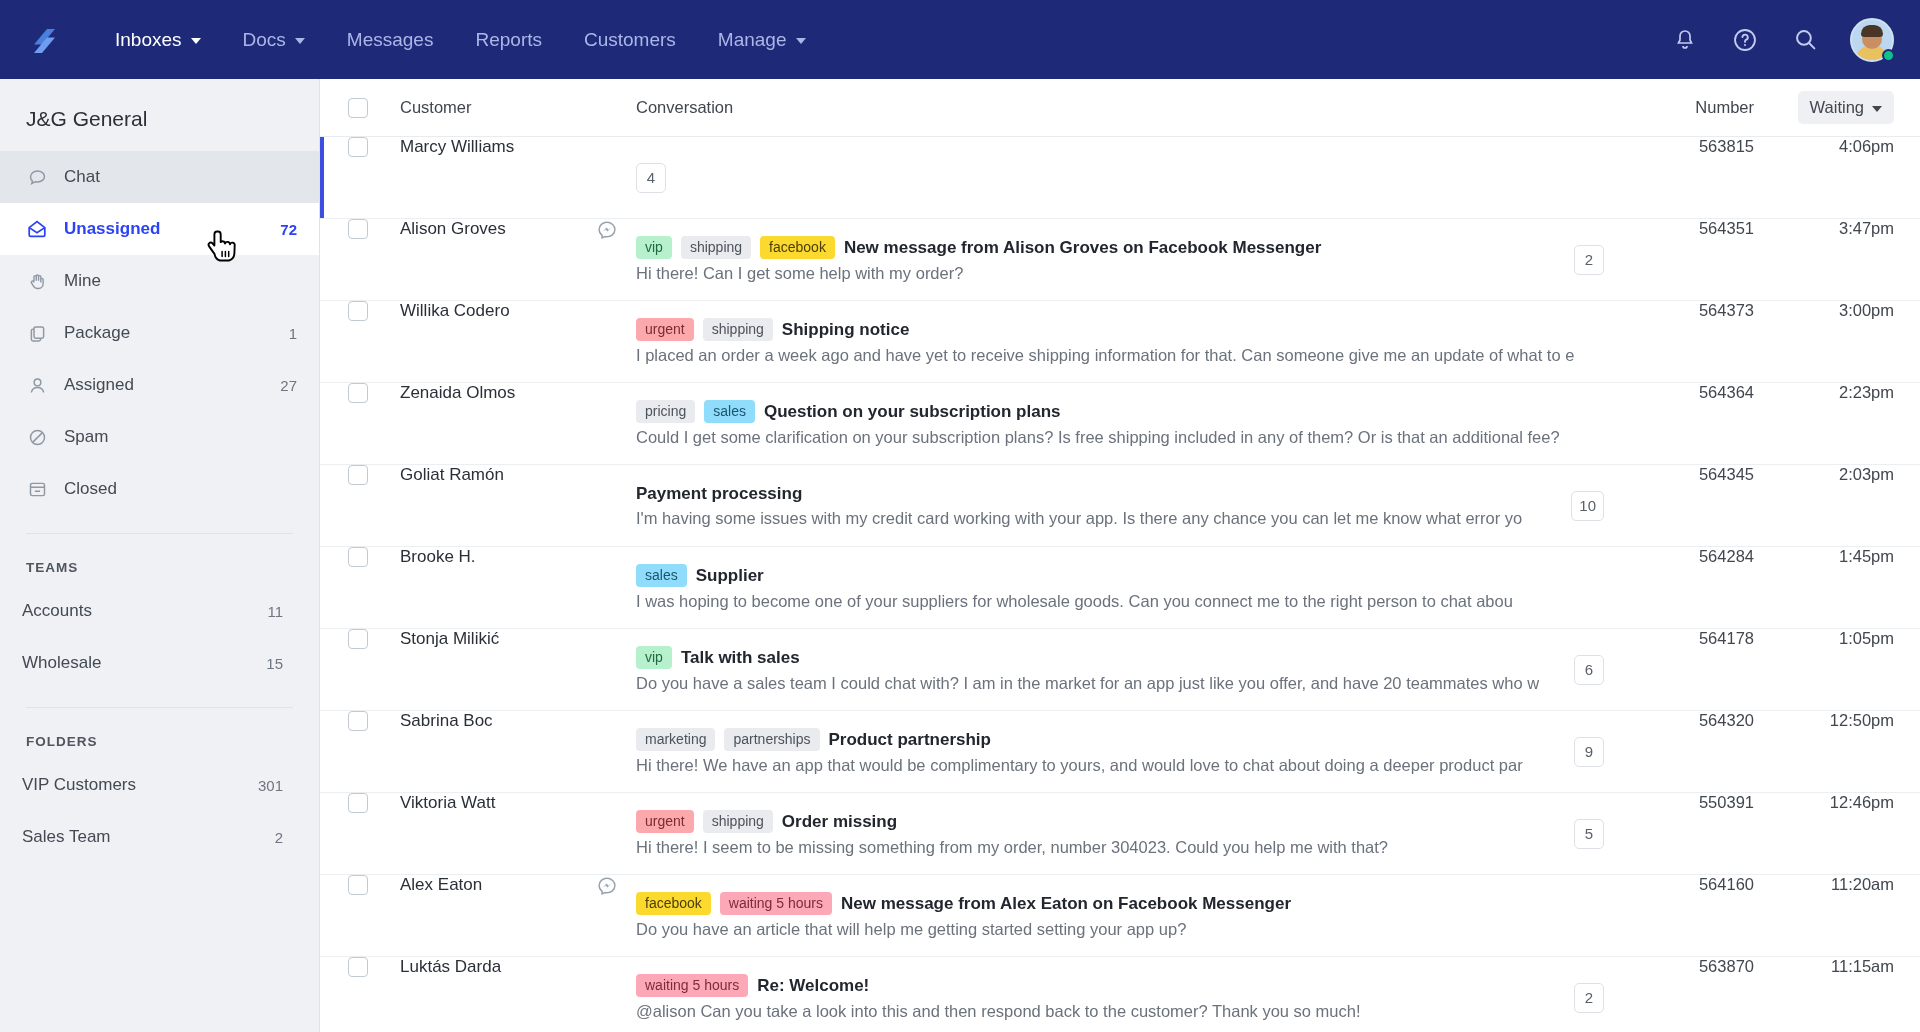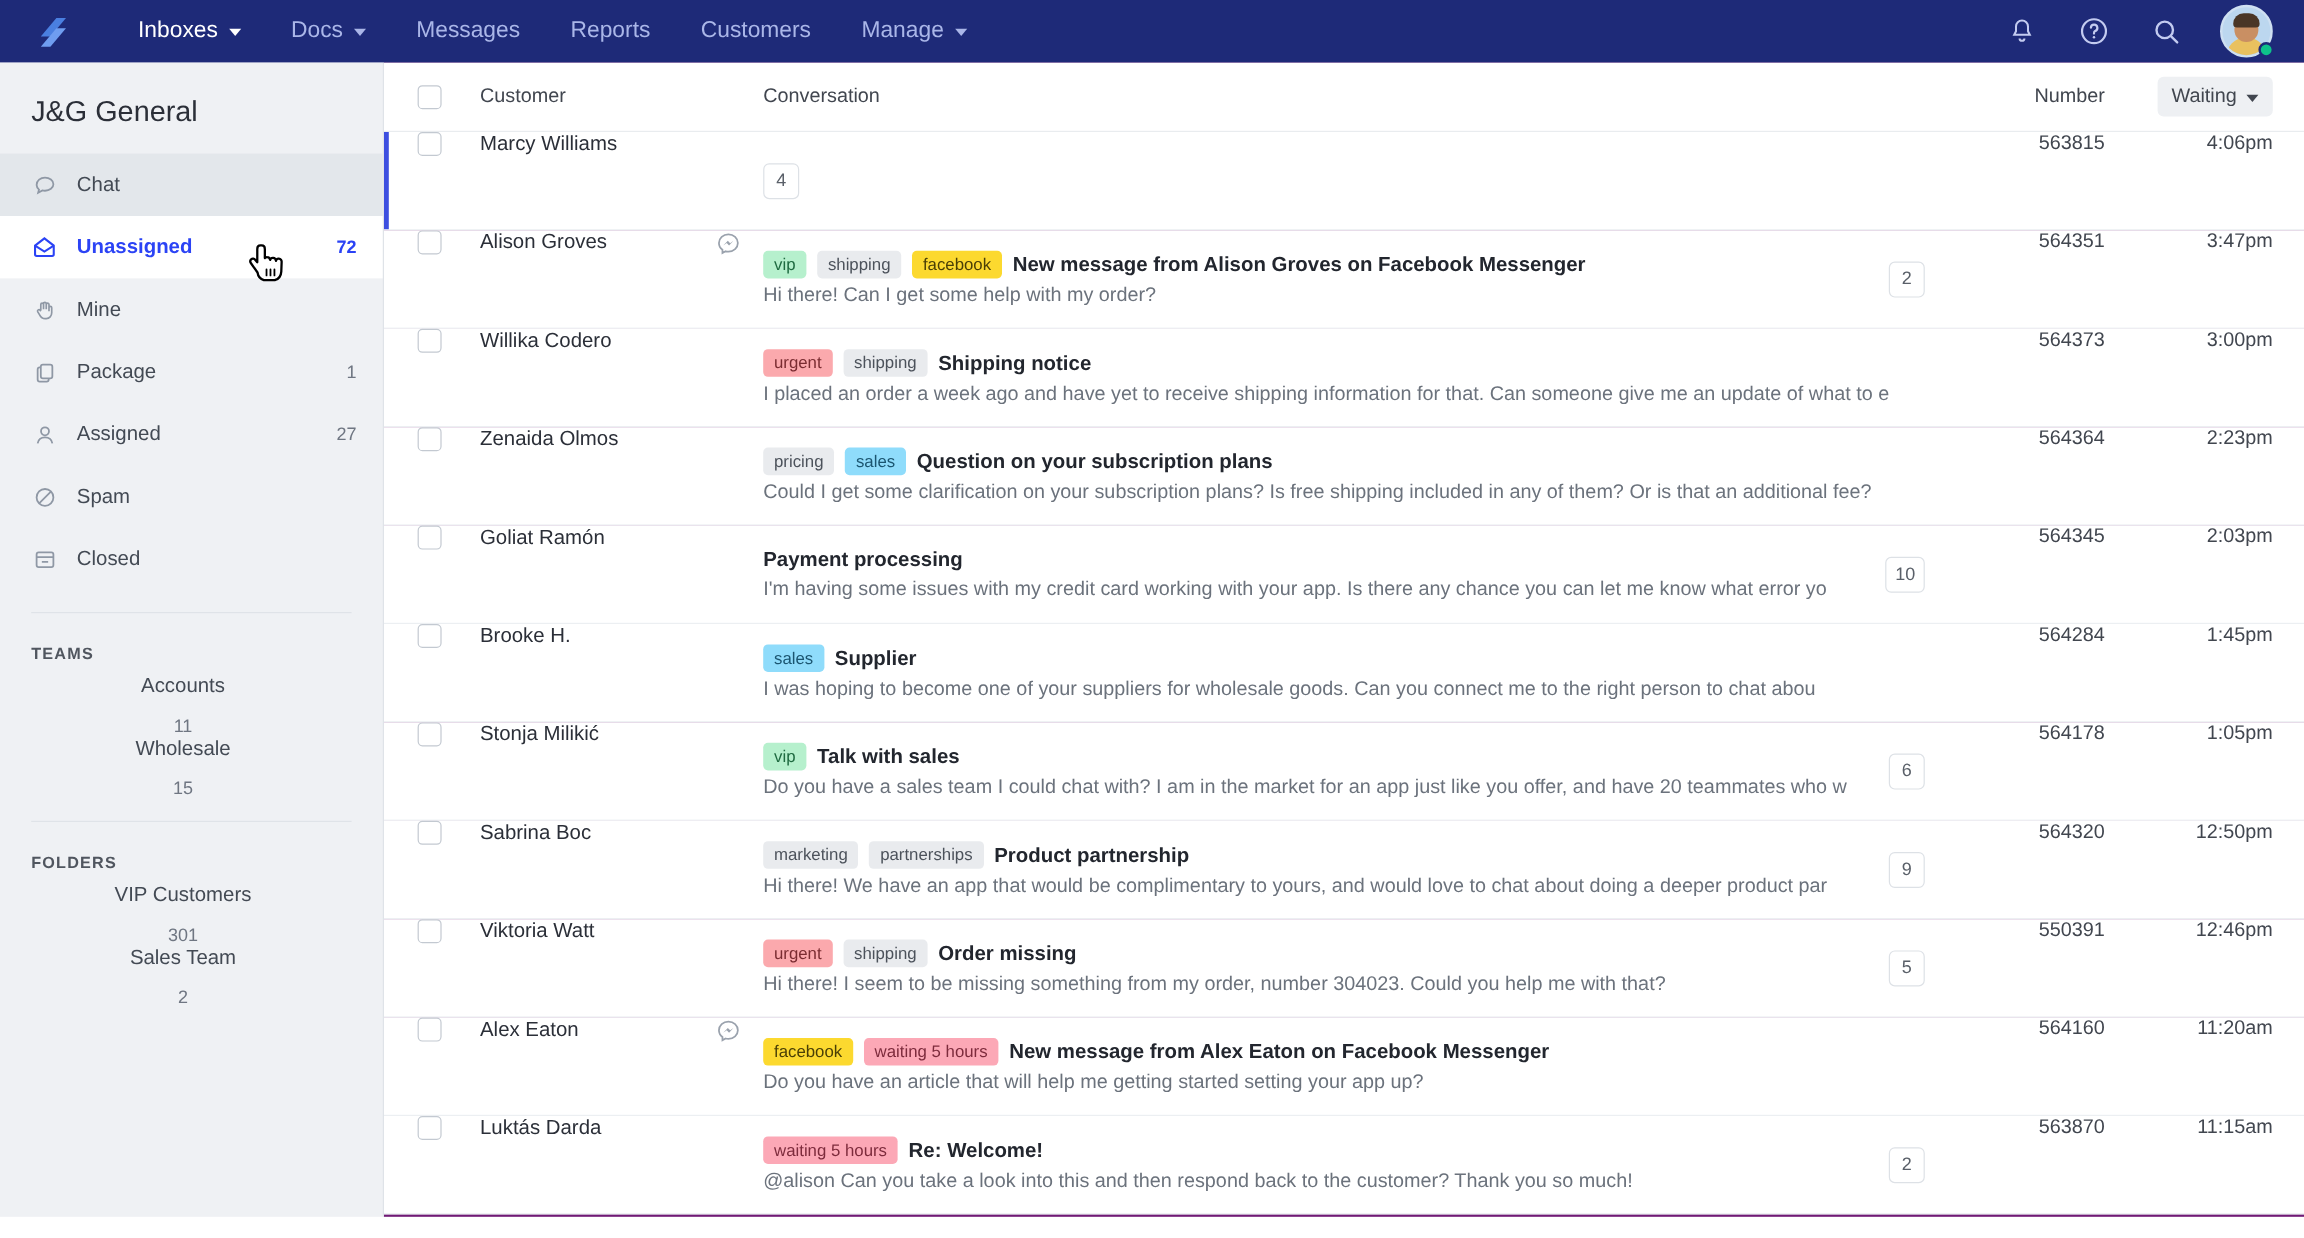--- a/index.html
+++ b/index.html
@@ -5,21 +5,21 @@
   * { box-sizing: border-box; margin: 0; padding: 0; }
   html, body {
     width: 1920px; height: 1032px;
     font-family: "Liberation Sans", sans-serif;
     background: #ffffff;
     overflow: hidden;
   }
 
   
   #topnav {
-    height: 52px;
+    height: 79px;
     background: #1e2a78;
     display: flex;
     align-items: center;
     padding: 0 26px 0 22px;
     position: relative;
     z-index: 50;
   }
   .logo-box { width: 46px; height: 46px; display: flex; align-items: center; justify-content: center; margin-right: 26px; }
   .nav-items { display: flex; align-items: center; gap: 0px; }
   .nav-item {
@@ -54,21 +54,21 @@
 
   
   #sidebar {
     width: 320px;
     background: #eff1f4;
     border-right: 1px solid #dfe3e8;
     flex-shrink: 0;
     position: relative;
     overflow: hidden;
   }
-  .sb-title { font-size: 24px; color: #2b2f38; font-weight: 400; padding: 28px 26px 20px 26px; }
+  .sb-title { font-size: 21px; color: #2b2f38; font-weight: 400; padding: 28px 26px 20px 26px; }
   .sb-item {
     height: 52px;
     display: flex; align-items: center;
     padding: 0 22px 0 26px;
     cursor: pointer;
     font-size: 17px;
     color: #434a54;
     gap: 16px;
     position: relative;
   }
@@ -77,21 +77,21 @@
   .sb-item.hover { background: #e3e7eb; }
   .sb-item.selected { background: #ffffff; }
   .sb-item.selected .sb-label { color: #2b43f5; font-weight: bold; }
   .sb-item.selected .sb-ico { color: #2b43f5; }
   .sb-count { font-size: 15px; color: #6f7682; }
   .sb-item.selected .sb-count { color: #2b43f5; font-weight: bold; }
   .sb-sep { height:1px; background:#dfe3e8; margin: 18px 26px 0 26px; }
   .sb-head { font-size: 13.5px; letter-spacing: 1px; font-weight: bold; color: #50565f; padding: 26px 26px 10px 26px; }
   .sb-simple {
     height: 52px; display:flex; align-items:center; justify-content:space-between;
-    padding: 0 36px 0 22px; font-size: 17px; color: #434a54; cursor: pointer; flex-direction: column;
+    padding: 0 36px 0 22px; font-size: 17px; color: #434a54; cursor: pointer;
   }
   .cursor-hand { position: absolute; left: 207px; top: 150px; width: 34px; height: 40px; pointer-events:none; z-index: 30; }
 
   
   #main { flex: 1; background: #701a75; overflow: hidden; position: relative; }
   .thead {
     display: flex; align-items: center;
     height: 58px;
     padding: 0 26px 0 28px;
     border-bottom: 1px solid #e9ecef;

